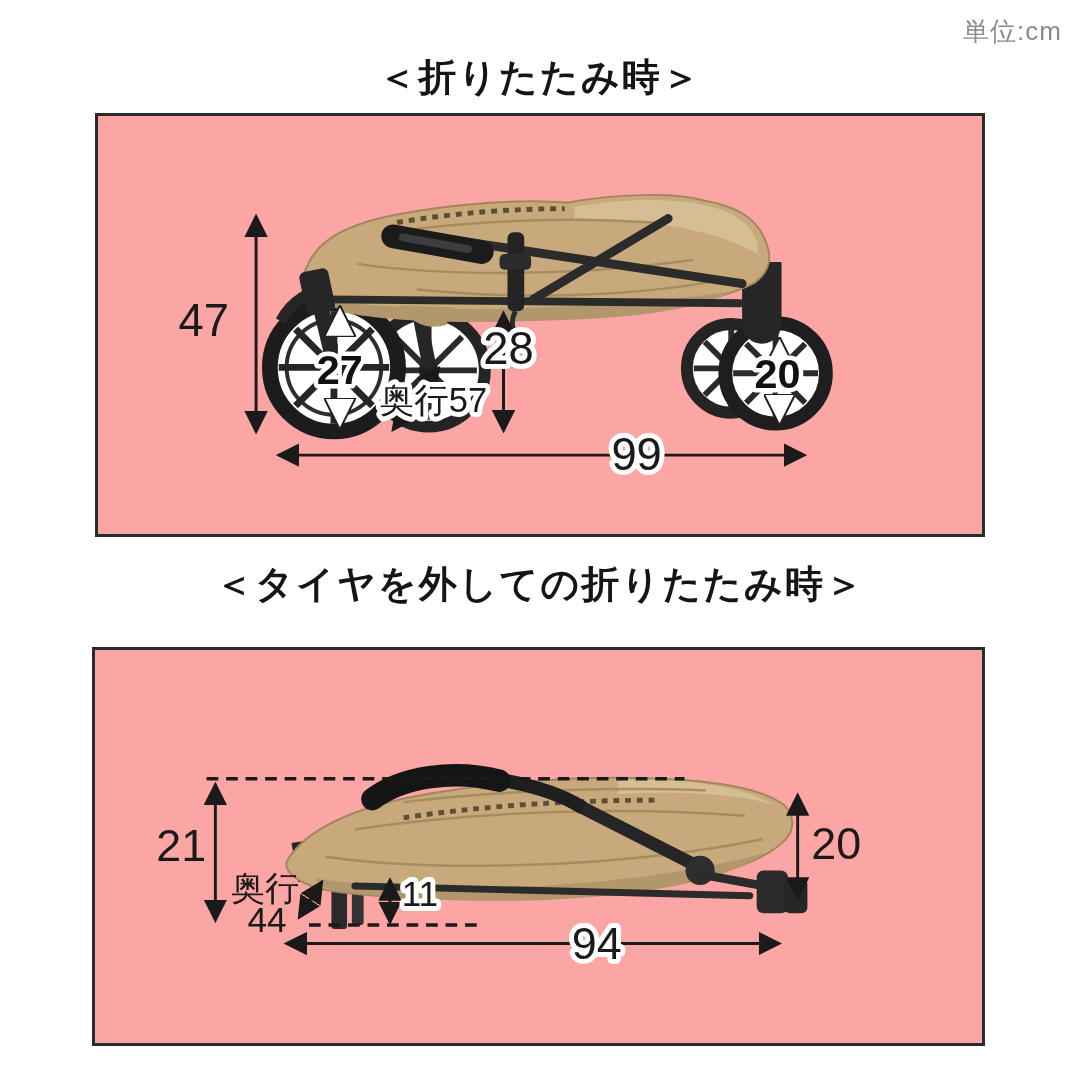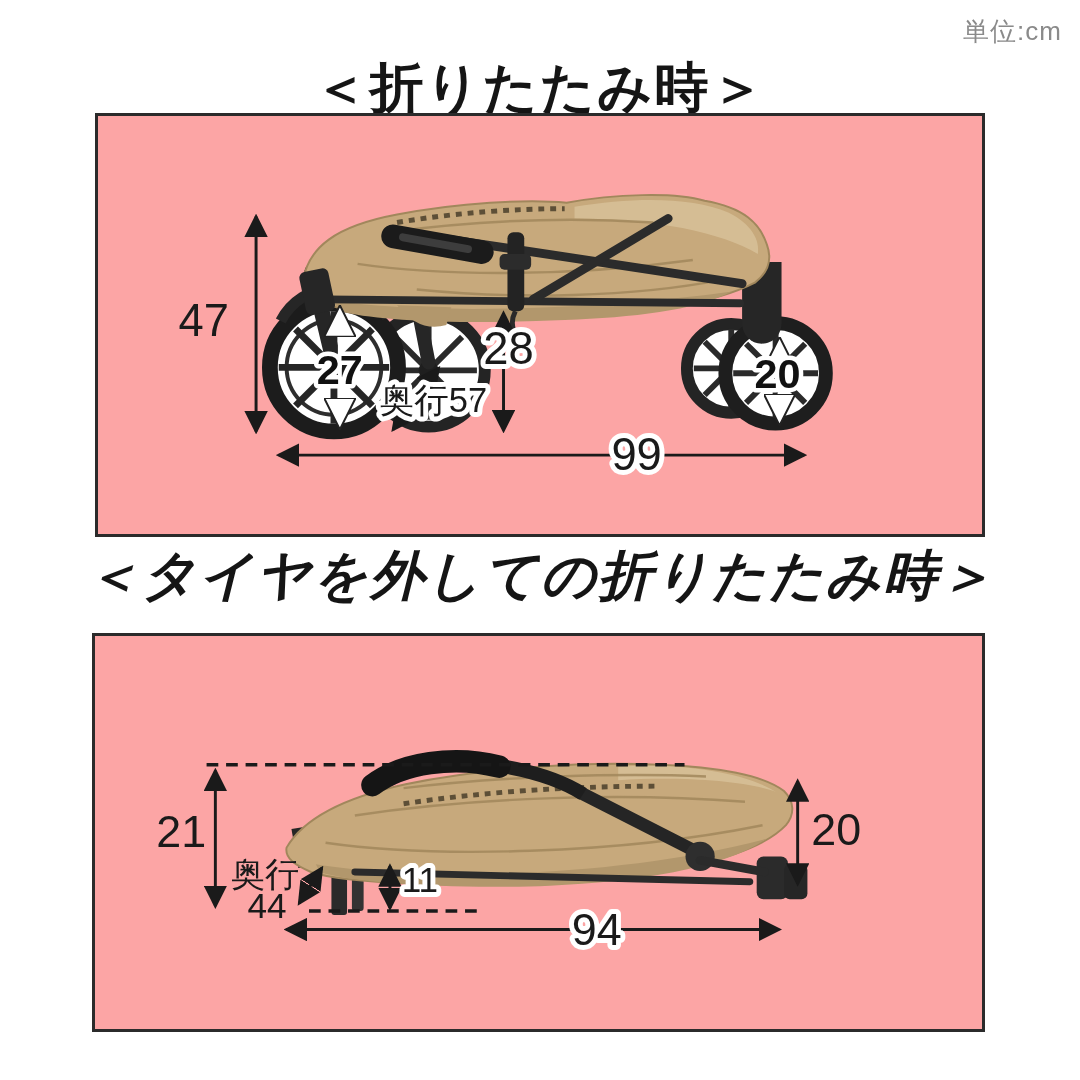--- a/index.html
+++ b/index.html
@@ -1,26 +1,26 @@
 <!DOCTYPE html>
 <html><head>
 <meta charset="utf-8">
 <style>
   html,body{margin:0;padding:0;background:#ffffff;}
   body{width:1080px;height:1080px;position:relative;overflow:hidden;
        font-family:"Liberation Sans", sans-serif;color:#1a1a1a;}
   .unit-label{position:absolute;top:14px;right:18px;font-size:26px;
               color:#8a8a8a;letter-spacing:1px;}
   .panel-title{position:absolute;left:0;width:1080px;text-align:center;
-               font-weight:bold;font-size:54px;color:#151515;letter-spacing:2px;}
+               font-weight:bold;font-size:38px;color:#151515;letter-spacing:2px;}
   #title1{top:52px;}
-  #title2{top:540px;font-style:italic;}
+  #title2{top:559px;}
   .panel{position:absolute;border:3px solid #2b2b2b;background:#fca5a5;box-sizing:border-box;}
   #panel1{left:95px;top:113px;width:890px;height:424px;}
-  #panel2{left:92px;top:633px;width:893px;height:399px;padding-left:16px;}
+  #panel2{left:92px;top:647px;width:893px;height:399px;padding-left:16px;}
   .panel svg{display:block;width:100%;height:100%;}
   text{font-family:"Liberation Sans", sans-serif;}
   .dim{font-size:46px;fill:#1a1a1a;}
   .dim-s{font-size:36px;fill:#1a1a1a;}
   .cjk{font-size:35px;fill:#1a1a1a;}
   .halo{paint-order:stroke;stroke:#ffffff;stroke-width:10px;stroke-linejoin:round;}
   .wheelnum{font-size:42px;font-weight:bold;fill:#111111;
             paint-order:stroke;stroke:#ffffff;stroke-width:9px;stroke-linejoin:round;}
   .arrow{stroke:#1a1a1a;stroke-width:3px;fill:none;}
   .arrow-w{stroke:#ffffff;stroke-width:4px;fill:none;}

